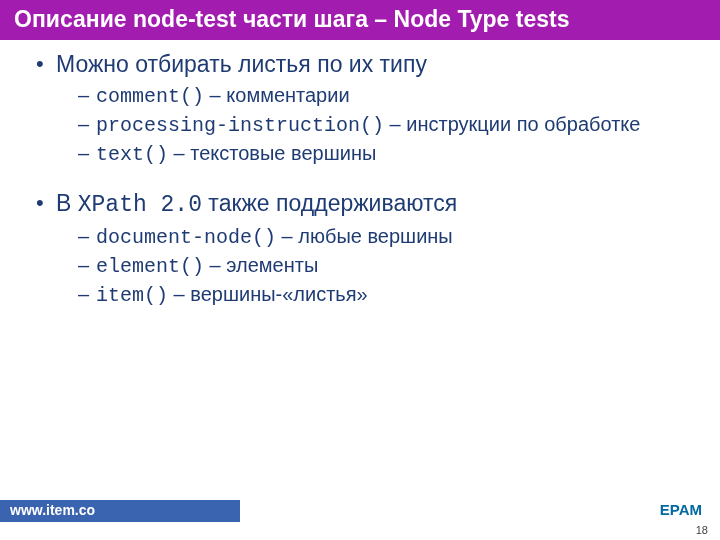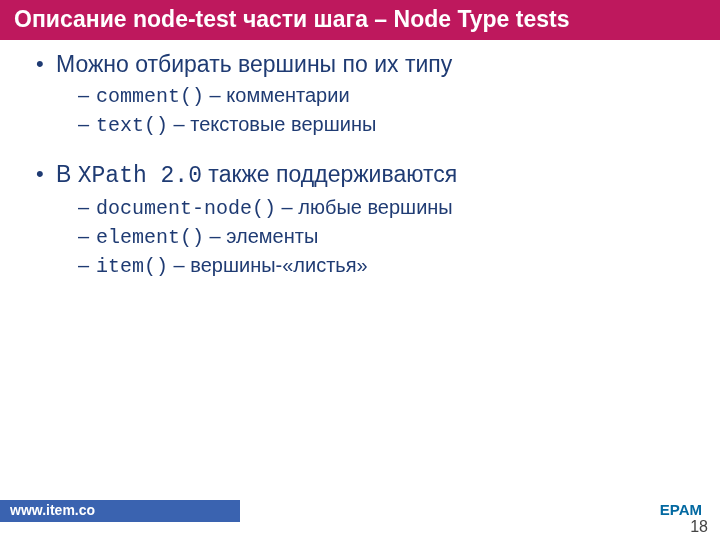--- a/index.html
+++ b/index.html
@@ -1,19 +1,19 @@
 <!DOCTYPE html>
 <html><head>
 <meta charset="utf-8">
 <style>
   * { margin: 0; padding: 0; box-sizing: border-box; }
   html, body { width: 720px; height: 540px; font-family: Arial, Helvetica, sans-serif; background: #fff; }
   .slide { position: relative; width: 720px; height: 540px; overflow: hidden; }
   .title-bar {
-    background: #be185d;
+    background: #a21caf;
     color: #fff;
     padding: 6px 14px 7px 14px;
     font-size: 23px;
     font-weight: bold;
   }
   .content {
     padding: 10px 34px 0 34px;
     color: #1F3B73;
   }
   ul.level1 {
@@ -84,36 +84,39 @@
     color: #0369a1;
     font-size: 15px;
     font-weight: bold;
     text-align: right;
   }
   .page-num {
     position: absolute;
     right: 12px;
     bottom: 4px;
     color: #444;
-    font-size: 16px;
+    font-size: 11px;
   }
 </style>
 </head>
 <body>
 <div class="slide">
 
   <div class="title-bar">Описание node-test части шага – Node Type tests</div>
 
   <div class="content">
     <ul class="level1">
       <li>
-        <span>Можно отбирать вершины по их типу</span>
+        <span>Можно отбирать листья по их типу</span>
         <ul class="level2">
           <li>
             <span class="mono">comment()</span><span> – </span><span>комментарии</span>
+          </li>
+          <li>
+            <span class="mono">processing-instruction()</span><span> – </span><span>инструкции по обработке</span>
           </li>
           <li>
             <span class="mono">text()</span><span> – </span><span>текстовые вершины</span>
           </li>
         </ul>
       </li>
     </ul>
 
     <div class="gap"></div>
 

